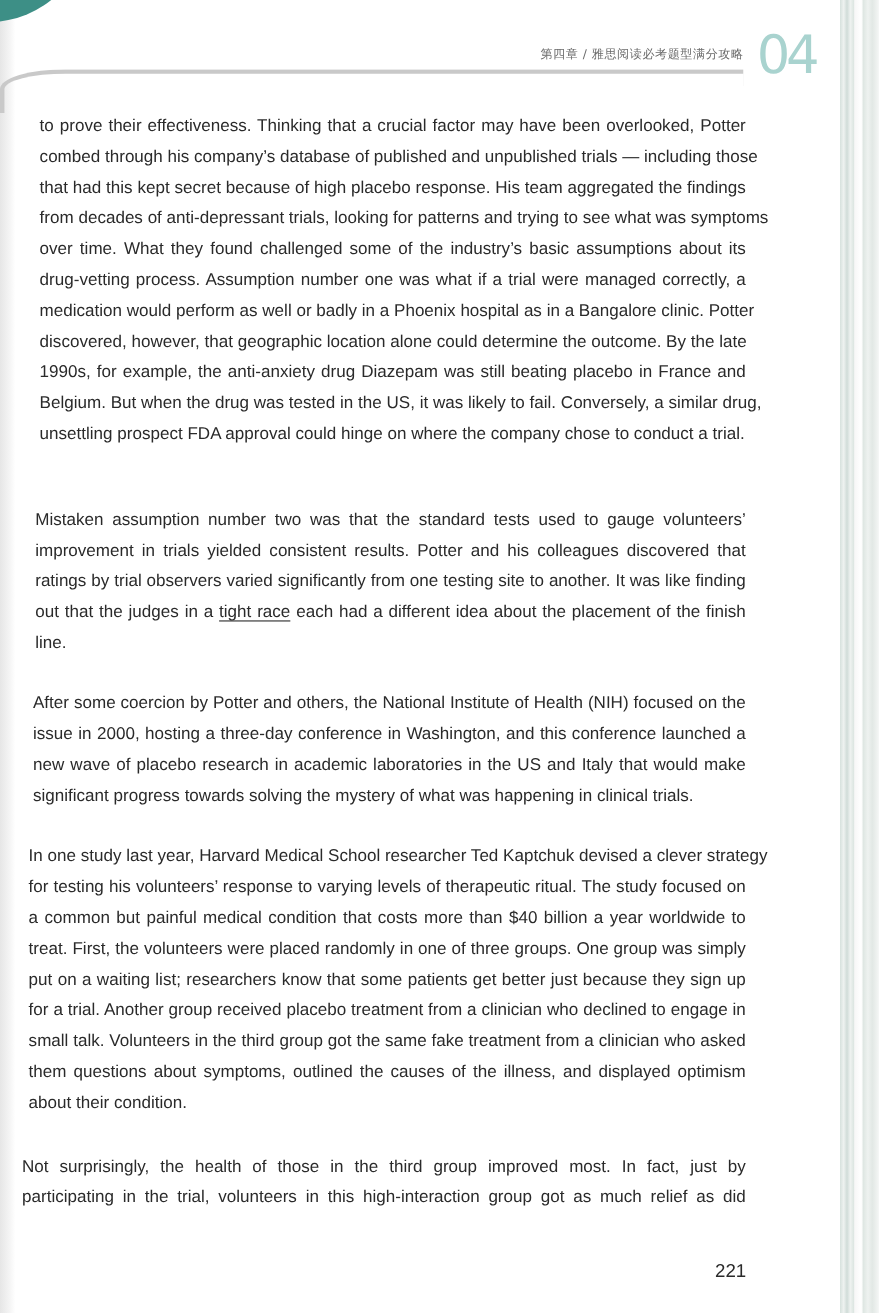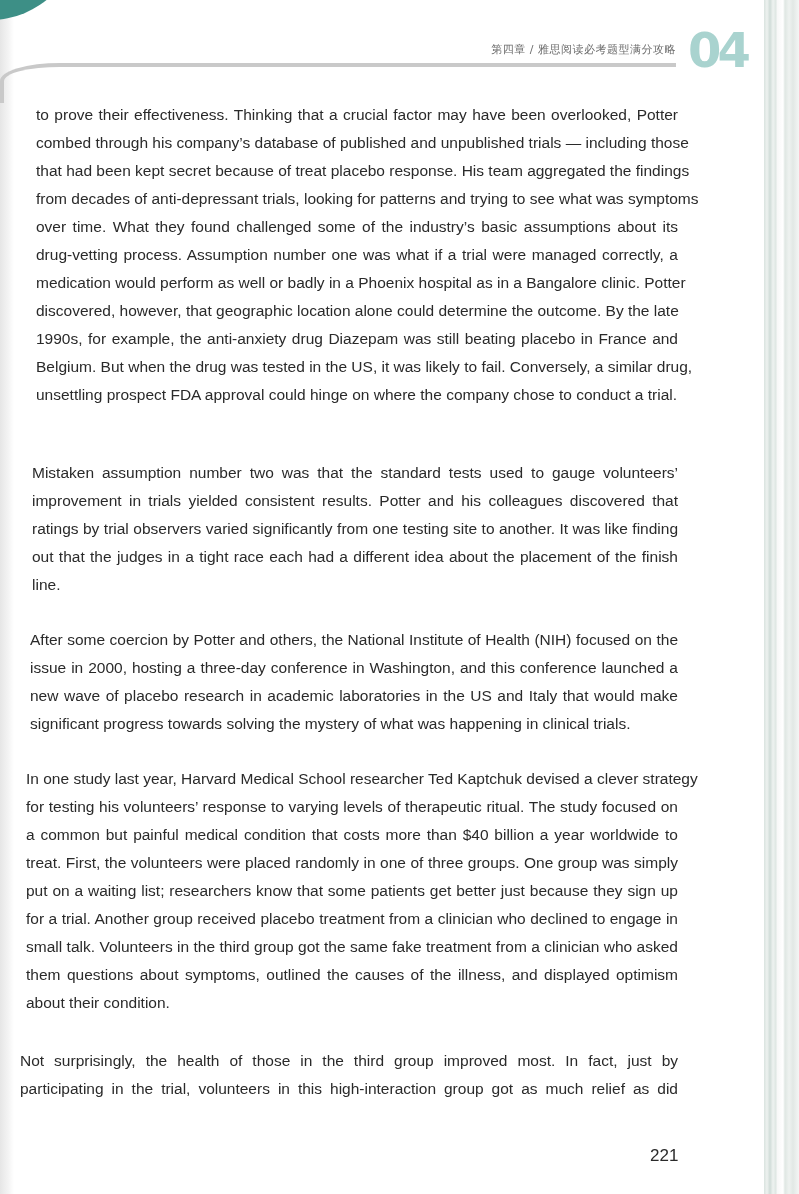--- a/index.html
+++ b/index.html
@@ -48,21 +48,21 @@
       font-size: 11px;
       color: #6b6b6b;
       letter-spacing: 0.5px;
       white-space: nowrap;
     }
     .chapter-num {
       position: absolute;
       left: 688px;
       top: 26px;
       font-family: "DejaVu Sans", sans-serif;
-      font-weight: bold;
+      font-weight: normal;
       font-size: 48px;
       line-height: 48px;
       color: #a9d3cf;
       letter-spacing: -4px;
     }
     
     .page-edges {
       position: absolute;
       right: 0; top: 0;
       width: 38px; height: 1194px;
@@ -94,20 +94,21 @@
     }
     .para .line.last {
       text-align-last: left;
     }
     .p1 { left: 36px; top: 101px; width: 642px; }
     .p2 { left: 32px; top: 459px; width: 646px; }
     .p3 { left: 30px; top: 626px; width: 648px; }
     .p4 { left: 26px; top: 765px; width: 652px; }
     .p5 { left: 20px; top: 1047px; width: 658px; }
     .underlined {
+      text-decoration: underline;
       text-underline-offset: 3px;
     }
     .page-number {
       position: absolute;
       left: 650px;
       top: 1146px;
       font-size: 17px;
       color: #2a2a2a;
     }
   </style>
@@ -119,21 +120,21 @@
 <div class="header-rule"></div>
 <div class="header-title">第四章 / 雅思阅读必考题型满分攻略</div>
 <div class="chapter-num">04</div>
 <div class="page-edges"></div>
 
 <div class="body-text">
 
   <div class="para p1">
     <span class="line">to prove their effectiveness. Thinking that a crucial factor may have been overlooked, Potter</span>
     <span class="line">combed through his company’s database of published and unpublished trials — including those</span>
-    <span class="line">that had been kept secret because of treat placebo response. His team aggregated the findings</span>
+    <span class="line">that had this kept secret because of high placebo response. His team aggregated the findings</span>
     <span class="line">from decades of anti-depressant trials, looking for patterns and trying to see what was symptoms</span>
     <span class="line">over time. What they found challenged some of the industry’s basic assumptions about its</span>
     <span class="line">drug-vetting process. Assumption number one was what if a trial were managed correctly, a</span>
     <span class="line">medication would perform as well or badly in a Phoenix hospital as in a Bangalore clinic. Potter</span>
     <span class="line">discovered, however, that geographic location alone could determine the outcome. By the late</span>
     <span class="line">1990s, for example, the anti-anxiety drug Diazepam was still beating placebo in France and</span>
     <span class="line">Belgium. But when the drug was tested in the US, it was likely to fail. Conversely, a similar drug,</span>
     <span class="line last">unsettling prospect FDA approval could hinge on where the company chose to conduct a trial.</span>
   </div>
 

